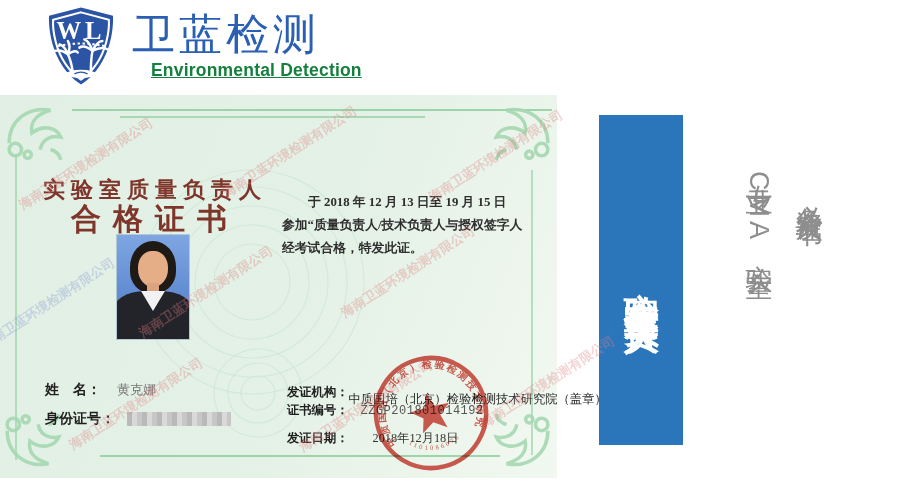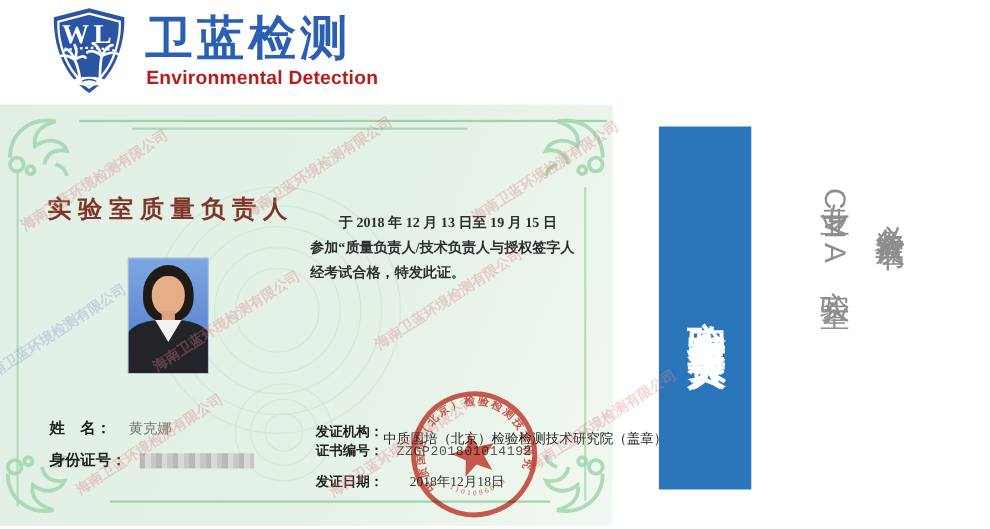--- a/index.html
+++ b/index.html
@@ -2,24 +2,24 @@
 <html><head>
 <meta charset="utf-8">
 <style>
   html,body{margin:0;padding:0;background:#fff;}
   #stage{position:relative;width:856px;height:481px;background:#ffffff;overflow:hidden;
          font-family:"Liberation Sans",sans-serif;}
 
   
   #logo{position:absolute;left:40px;top:4px;width:420px;height:88px;}
   #shield{position:absolute;left:0;top:0;width:82px;height:84px;}
-  #logo-cn{position:absolute;left:92px;top:2px;font-size:43px;font-weight:bold;
+  #logo-cn{position:absolute;left:92px;top:2px;font-size:43px;font-weight:normal;
            color:#2a5fb4;letter-spacing:4px;white-space:nowrap;}
-  #logo-en{position:absolute;left:93px;top:56px;font-size:17.5px;font-weight:bold;
-           color:#b91c1c;letter-spacing:.2px;white-space:nowrap;}
+  #logo-en{position:absolute;left:111px;top:56px;font-size:17.5px;font-weight:bold;
+           color:#15803d;letter-spacing:.2px;white-space:nowrap;text-decoration:underline;}
 
   
   #cert{position:absolute;left:0;top:95px;width:557px;height:383px;
         background:linear-gradient(112deg,#e2efe4 0%,#e4f1e6 55%,#ecf5ec 80%,#f1f8f1 100%);
         font-family:"Liberation Serif",serif;}
   .gline{position:absolute;background:#8fcf9e;opacity:.85;}
   #topline1{left:72px;top:14px;width:480px;height:2px;}
   #topline2{left:120px;top:21px;width:305px;height:1.5px;opacity:.7;}
   #botline{left:100px;top:360px;width:400px;height:2px;}
   #leftline{left:15px;top:60px;width:1.5px;height:305px;opacity:.6;}
@@ -173,20 +173,21 @@
     <span class="wm" style="left:212px;top:48px;">海南卫蓝环境检测有限公司</span>
     <span class="wm" style="left:418px;top:52px;">海南卫蓝环境检测有限公司</span>
     <span class="wm blue" style="left:-30px;top:200px;">海南卫蓝环境检测有限公司</span>
     <span class="wm" style="left:128px;top:188px;">海南卫蓝环境检测有限公司</span>
     <span class="wm" style="left:330px;top:168px;">海南卫蓝环境检测有限公司</span>
     <span class="wm" style="left:58px;top:300px;">海南卫蓝环境检测有限公司</span>
     <span class="wm" style="left:288px;top:302px;">海南卫蓝环境检测有限公司</span>
     <span class="wm" style="left:470px;top:278px;">海南卫蓝环境检测有限公司</span>
 
     <div id="cert-title">实验室质量负责人</div>
+    <div id="cert-subtitle">合格证书</div>
 
     <div id="photo">
       <div class="hair"></div>
       <div class="face"></div>
       <div class="neck"></div>
       <div class="jacket"></div>
       <div class="collar"></div>
     </div>
 
     <div id="cert-body">

